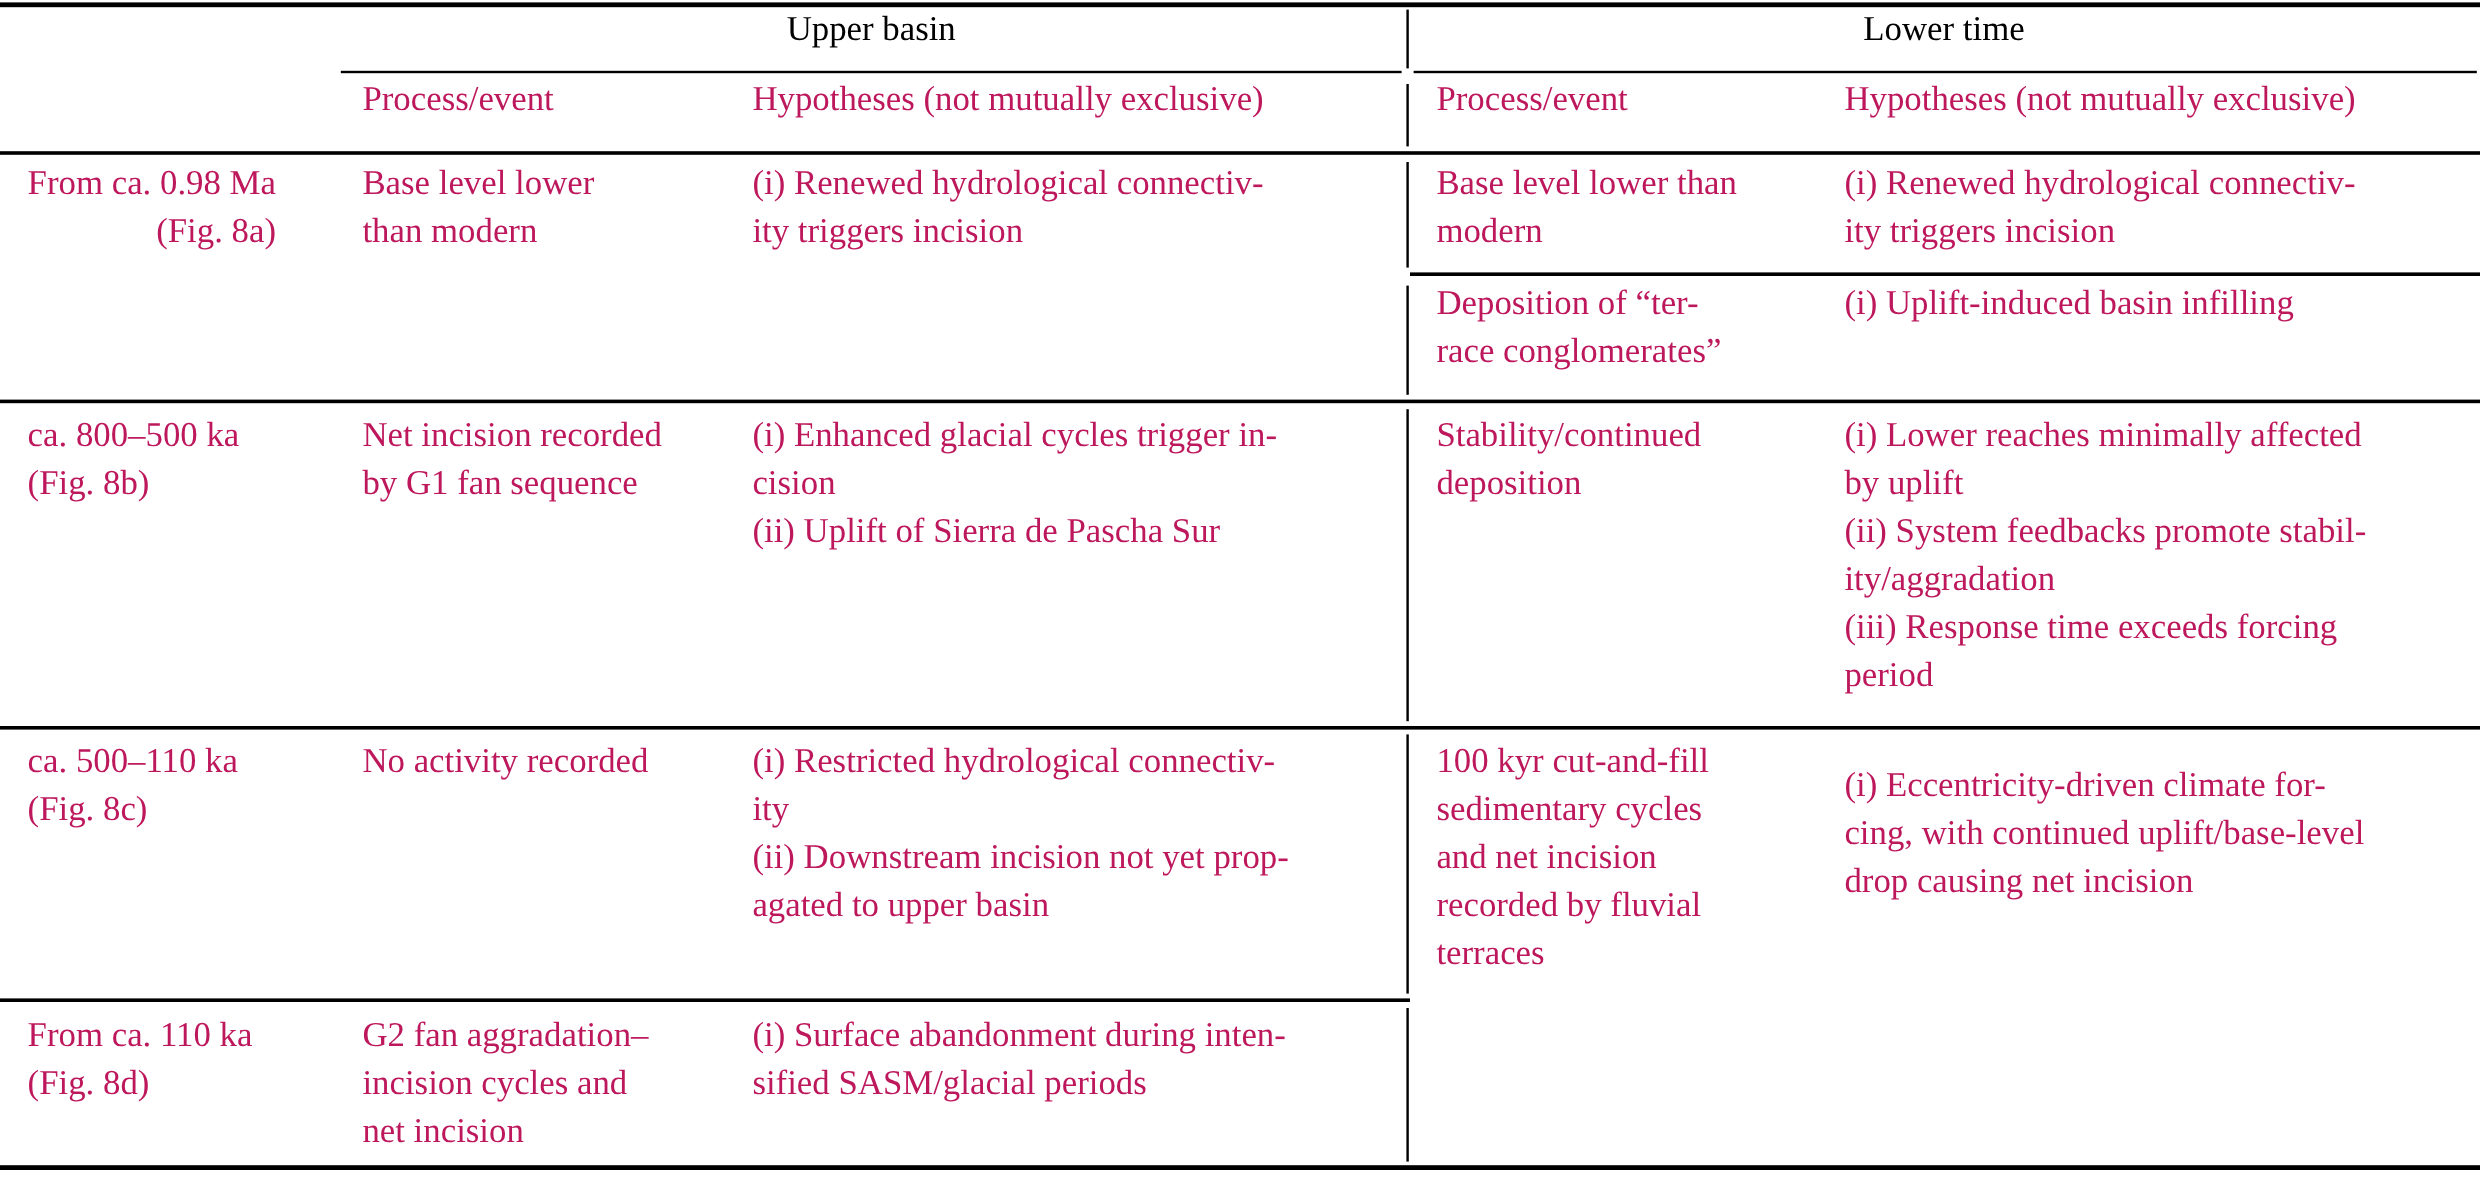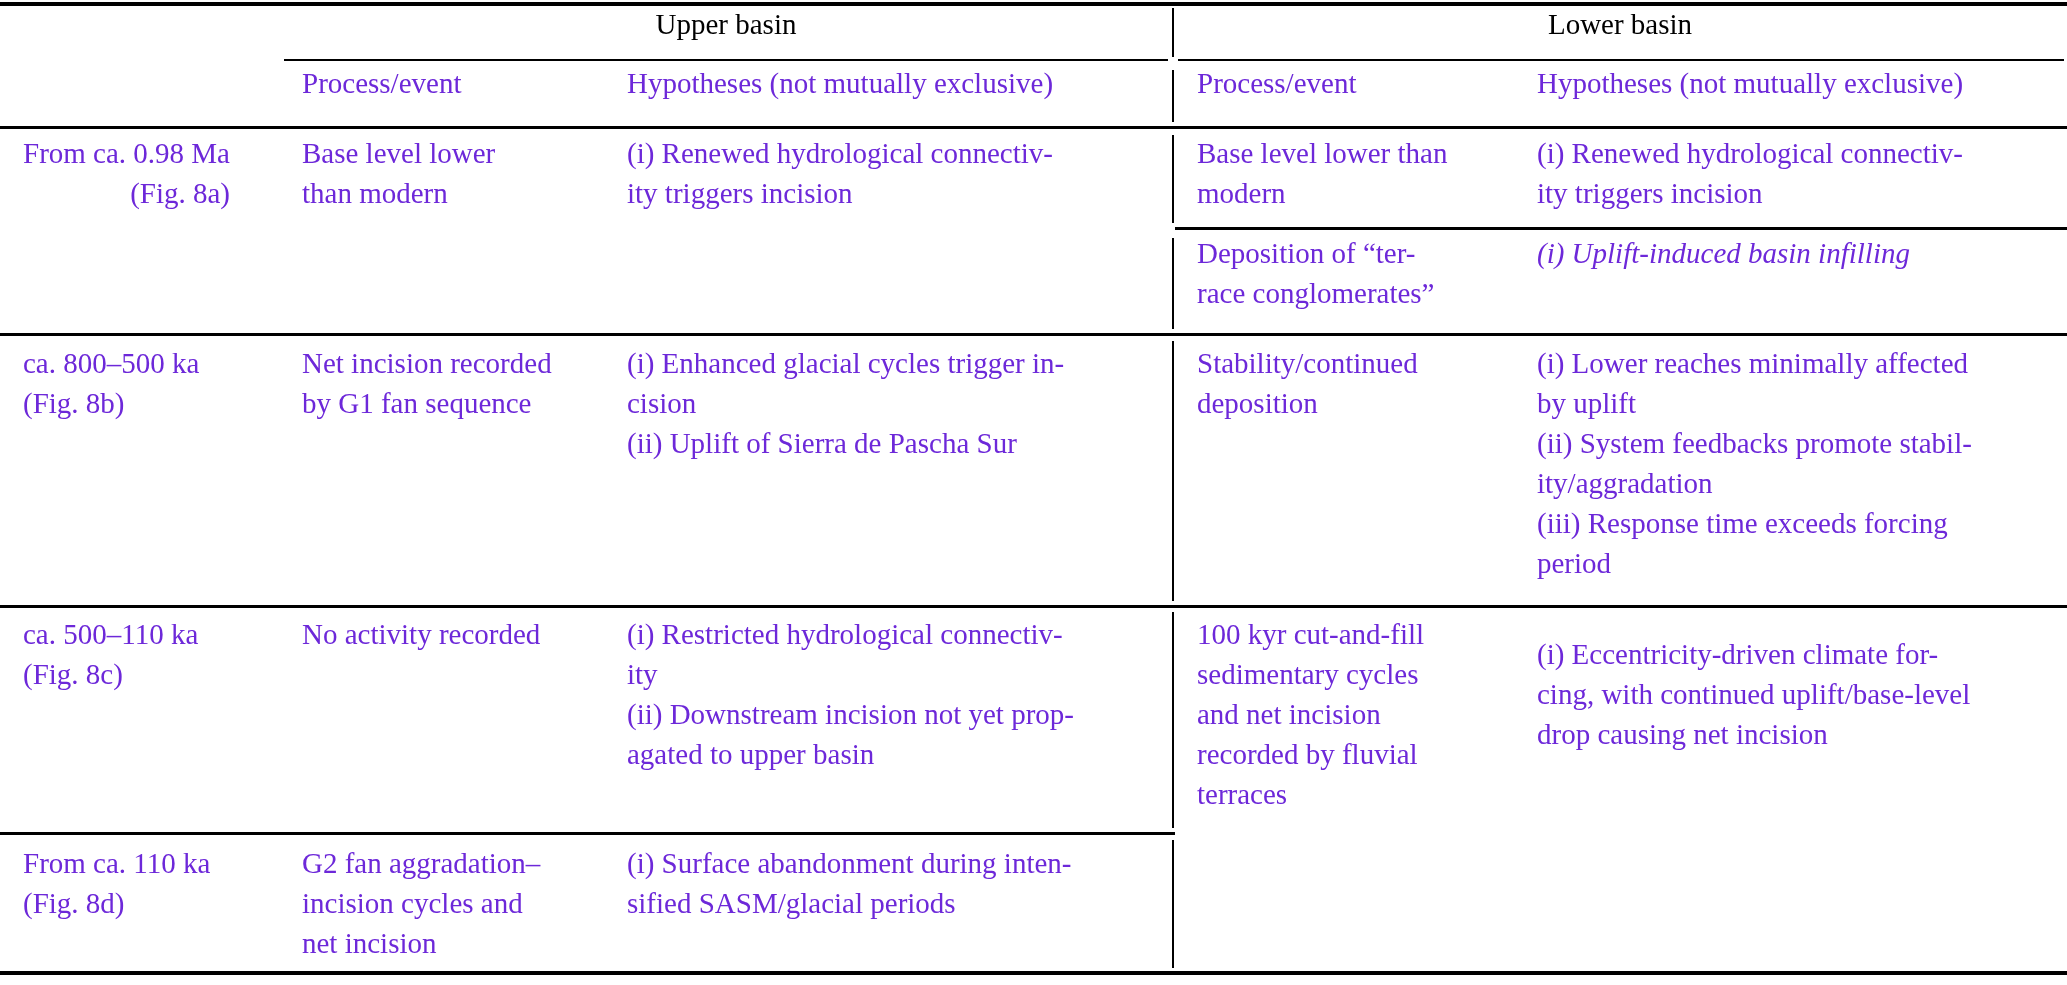--- a/index.html
+++ b/index.html
@@ -14,21 +14,21 @@
     background: #ffffff;
     overflow: hidden;
     font-family: "Liberation Serif", "DejaVu Serif", serif;
     font-size: 29px;
     line-height: 40px;
     color: #000000;
   }
   .cell {
     position: absolute;
     white-space: pre-line;
-    color: #6d28d9;
+    color: #be185d;
   }
   .group-label {
     position: absolute;
     text-align: center;
     white-space: nowrap;
   }
   .hrule {
     position: absolute;
     background: #000000;
   }
@@ -56,40 +56,40 @@
 
   <div class="vseg" style="top:8px; height:49px;"></div>
   <div class="vseg" style="top:70px; height:52px;"></div>
   <div class="vseg" style="top:135px; height:88px;"></div>
   <div class="vseg" style="top:238px; height:91px;"></div>
   <div class="vseg" style="top:341px; height:260px;"></div>
   <div class="vseg" style="top:612px; height:216px;"></div>
   <div class="vseg" style="top:840px; height:128px;"></div>
 
   <div class="group-label" style="left:284px; top:4px; width:884px;">Upper basin</div>
-  <div class="group-label" style="left:1178px; top:4px; width:884px;">Lower basin</div>
+  <div class="group-label" style="left:1178px; top:4px; width:884px;">Lower time</div>
 
   <div class="cell" style="left:302px; top:63px;">Process/event</div>
   <div class="cell" style="left:627px; top:63px;">Hypotheses (not mutually exclusive)</div>
   <div class="cell" style="left:1197px; top:63px;">Process/event</div>
   <div class="cell" style="left:1537px; top:63px;">Hypotheses (not mutually exclusive)</div>
 
   <div class="cell" style="left:23px; top:133px;text-align:right;">From ca. 0.98 Ma
 (Fig. 8a)</div>
   <div class="cell" style="left:302px; top:133px;">Base level lower
 than modern</div>
   <div class="cell" style="left:627px; top:133px;">(i) Renewed hydrological connectiv-
 ity triggers incision</div>
   <div class="cell" style="left:1197px; top:133px;">Base level lower than
 modern</div>
   <div class="cell" style="left:1537px; top:133px;">(i) Renewed hydrological connectiv-
 ity triggers incision</div>
   <div class="cell" style="left:1197px; top:233px;">Deposition of “ter-
 race conglomerates”</div>
-  <div class="cell" style="left:1537px; top:233px;font-style:italic;">(i) Uplift-induced basin infilling</div>
+  <div class="cell" style="left:1537px; top:233px;">(i) Uplift-induced basin infilling</div>
 
   <div class="cell" style="left:23px; top:343px;">ca. 800–500 ka
 (Fig. 8b)</div>
   <div class="cell" style="left:302px; top:343px;">Net incision recorded
 by G1 fan sequence</div>
   <div class="cell" style="left:627px; top:343px;">(i) Enhanced glacial cycles trigger in-
 cision
 (ii) Uplift of Sierra de Pascha Sur</div>
   <div class="cell" style="left:1197px; top:343px;">Stability/continued
 deposition</div>

